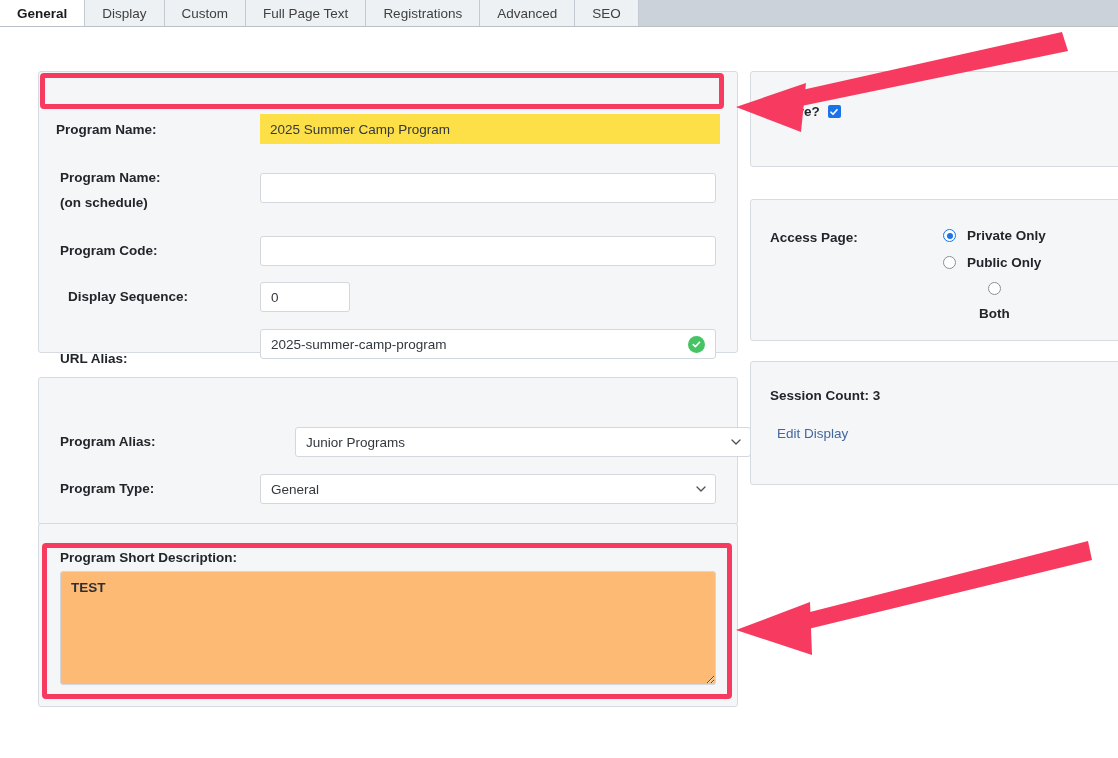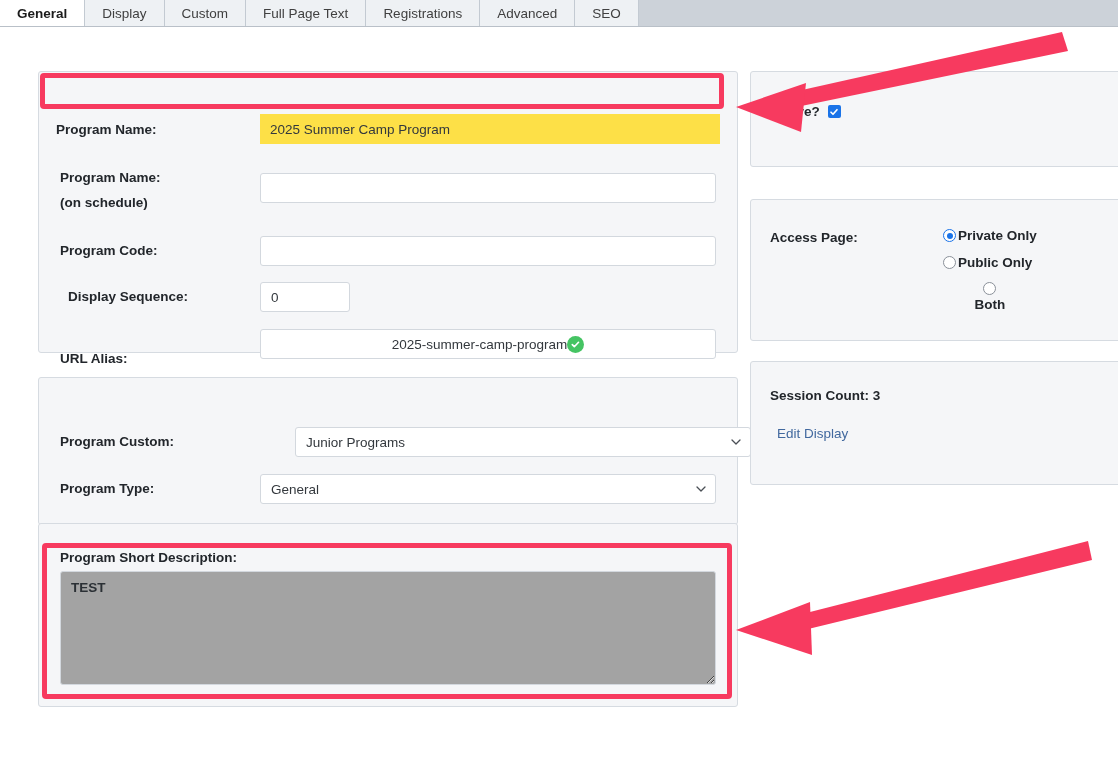--- a/index.html
+++ b/index.html
@@ -98,21 +98,21 @@
   .selectwrap .chev {
     position: absolute;
     right: 10px;
     top: 50%;
     transform: translateY(-50%);
     pointer-events: none;
     width: 10px; height: 10px;
   }
 
   textarea.ta {
-    background: #a3a3a3;
+    background: #fdba74;
     border: 1px solid #d3d8de;
     border-radius: 3px;
     box-sizing: border-box;
     font-size: 13.5px;
     font-weight: bold;
     color: #2b3035;
     font-family: "Liberation Sans", sans-serif;
     padding: 8px 10px;
     resize: both;
     outline: none;
@@ -142,21 +142,21 @@
     width: 17px; height: 17px;
     border-radius: 50%;
     background: #45c463;
     display: flex;
     align-items: center;
     justify-content: center;
   }
   .radio-row {
     display: flex;
     align-items: center;
-    gap: 2px;
+    gap: 11px;
     font-size: 13.5px;
     color: #22262b;
     font-weight: bold;
     margin-bottom: 12px;
   }
   .radio {
     width: 13px; height: 13px;
     border-radius: 50%;
     border: 1px solid #8a9099;
     background: #fff;
@@ -245,35 +245,35 @@
       <input class="input" type="text" style="position: absolute; left: 200px; top: 0px; width: 456px;" value="">
     </div>
 
     <div style="position:absolute; left:21px; top:210px; width:662px;">
       <div class="label" style="position:absolute; left:0; top:7px; width:200px;margin-left:8px;">Display Sequence:</div>
       <input class="input" type="text" style="position: absolute; left: 200px; top: 0px; width: 90px;" value="0">
     </div>
 
     <div style="position:absolute; left:21px; top:257px; width:662px;">
       <div class="label" style="position:absolute; left:0; top:22px; width:200px;">URL Alias:</div>
-      <div class="input" style="position:absolute; left:200px; top:0; width:456px; justify-content:center;">
+      <div class="input" style="position:absolute; left:200px; top:0; width:456px; justify-content:space-between;">
         <span>2025-summer-camp-program</span>
         <span class="okbadge">
           <svg width="11" height="11" viewBox="0 0 12 12" aria-hidden="true">
             <path d="M2.5 6.2 L4.7 8.4 L9.3 3.6" fill="none" stroke="#ffffff" stroke-width="1.8" stroke-linecap="round" stroke-linejoin="round"></path>
           </svg>
         </span>
       </div>
     </div>
   </div>
 
   <div class="panel" style="left:38px; top:350px; width:700px; height:148px;">
 
     <div style="position:absolute; left:21px; top:49px; width:662px;">
-      <div class="label" style="position:absolute; left:0; top:7px; width:200px;">Program Custom:</div>
+      <div class="label" style="position:absolute; left:0; top:7px; width:200px;">Program Alias:</div>
       <div class="selectwrap" style="position:absolute; left:200px; top:0;padding-left:35px;">
         <select class="input" style="width:456px;">
           <option>Junior Programs</option>
         </select>
         <svg class="chev" viewBox="0 0 10 10" aria-hidden="true">
           <path d="M1 3 L5 7 L9 3" fill="none" stroke="#4a4f55" stroke-width="1.3" stroke-linecap="round" stroke-linejoin="round"></path>
         </svg>
       </div>
     </div>
 

